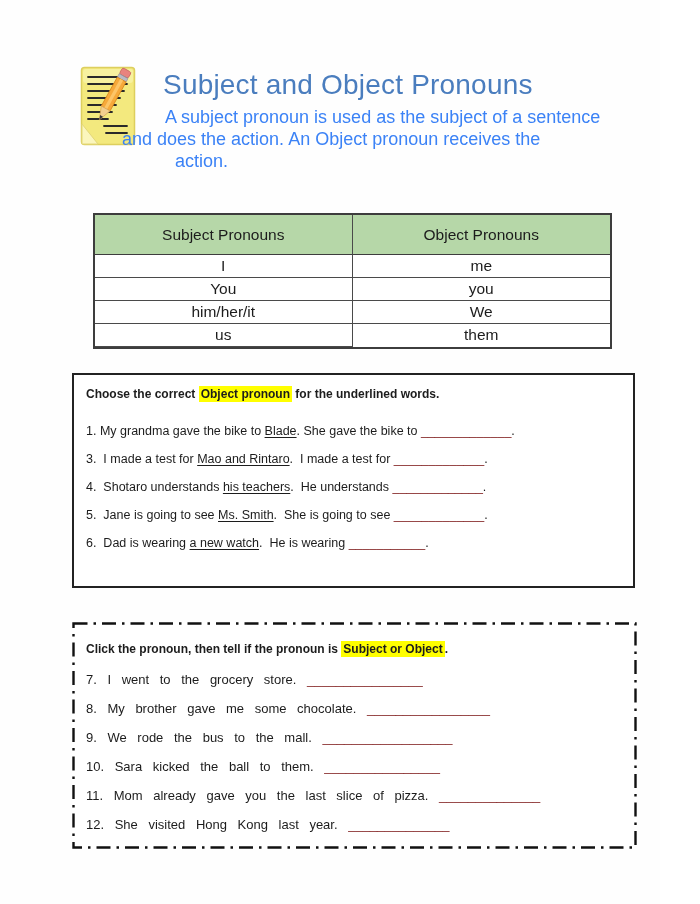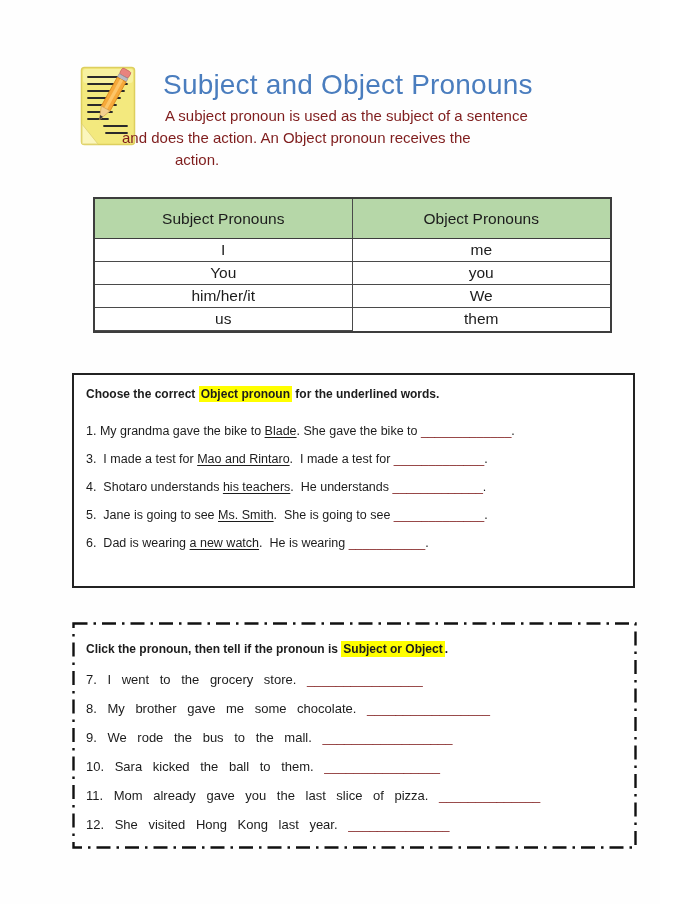--- a/index.html
+++ b/index.html
@@ -6,27 +6,27 @@
   .page{
     position:relative;width:660px;height:904px;background:#fefefe;overflow:hidden;
     font-family:Liberation Sans, sans-serif;color:#1c1c1c;
   }
   
   .note-icon{position:absolute;left:80px;top:66px;width:56px;height:80px;}
   .title{
     position:absolute;left:163px;top:69px;margin:0;
     font-size:28px;font-weight:400;letter-spacing:0.2px;color:#4a7dbe;
   }
-  .desc-line{position:absolute;font-size:15px;color:#7f1d1d;white-space:pre;}
+  .desc-line{position:absolute;font-size:18px;color:#3b82f6;white-space:pre;}
   .desc-l1{left:165px;top:107px;}
   .desc-l2{left:122px;top:129px;}
   .desc-l3{left:175px;top:151px;}
   
   .ptable{
-    position:absolute;left:93px;top:197px;width:515px;
+    position:absolute;left:93px;top:213px;width:515px;
     border:2px solid #3d3d3d;border-collapse:collapse;display:grid;
     grid-template-columns:1fr 1fr;background:#fff;
   }
   .tcell{
     display:flex;align-items:center;justify-content:center;
     border-right:1px solid #4a4a4a;border-bottom:1px solid #4a4a4a;
     font-size:15.5px;height:22px;
   }
   .tcell:nth-child(2n){border-right:none;}
   .tcell.last{border-bottom:none;}

